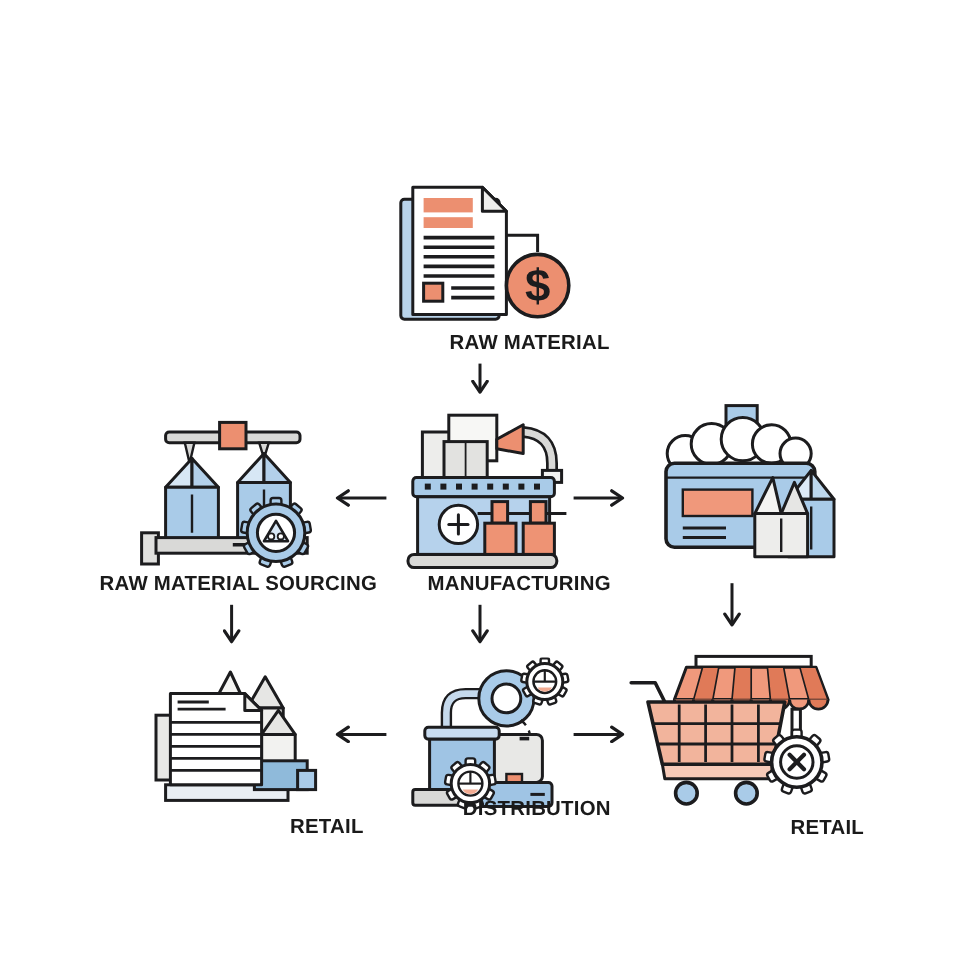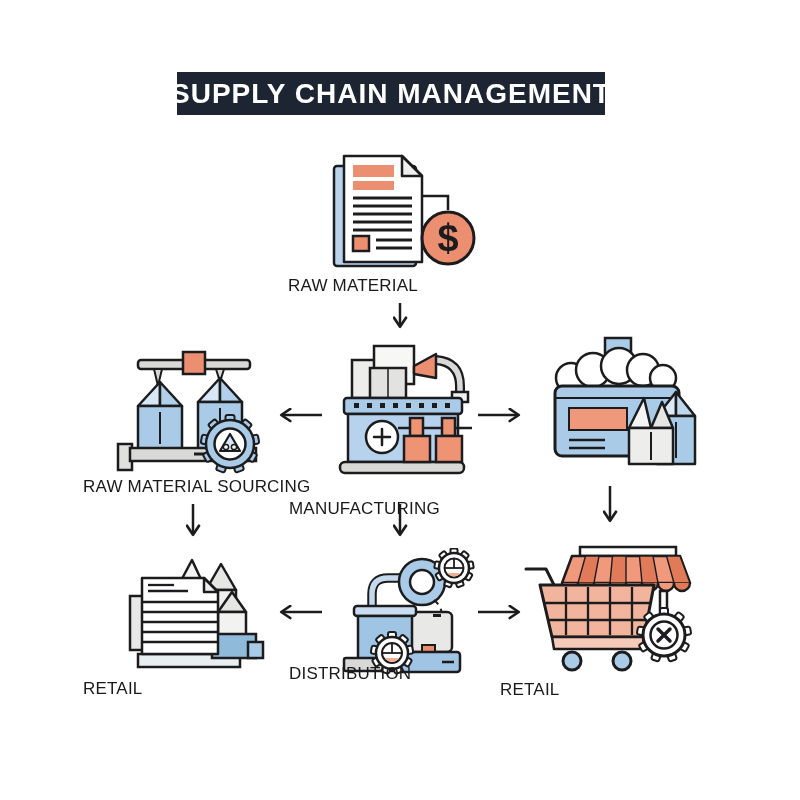--- a/index.html
+++ b/index.html
@@ -2,32 +2,29 @@
 <html><head>
 <meta charset="utf-8">
 <style>
   html,body{margin:0;padding:0;background:#fff;}
   .canvas{position:relative;width:800px;height:800px;background:#fff;overflow:hidden;
           font-family:"Liberation Sans",sans-serif;}
   .title-bar{position:absolute;left:177px;top:72px;width:428px;height:43px;background:#1e2532;
              display:flex;align-items:center;justify-content:center;}
   .title-bar span{color:#fff;font-size:28px;font-weight:700;letter-spacing:1px;white-space:nowrap;}
   .node-icon{position:absolute;}
-  .node-label{position:absolute;width:220px;text-align:left;font-size:17px;font-weight:400;
+  .node-label{position:absolute;width:220px;text-align:right;font-size:17px;font-weight:700;
               letter-spacing:0.2px;color:#1a1a1a;white-space:nowrap;}
   .arrows{position:absolute;left:0;top:0;width:800px;height:800px;pointer-events:none;}
 </style>
 </head>
 <body>
 
 <div class="canvas">
 
-  <div class="title-bar">
-    <span>SUPPLY CHAIN MANAGEMENT</span>
-  </div>
 
   <svg class="arrows" viewBox="0 0 800 800">
     <defs>
       <marker id="ah" viewBox="0 0 10 10" refX="6.5" refY="5" markerWidth="6" markerHeight="6" orient="auto-start-reverse">
         <path d="M1,1 L7,5 L1,9" fill="none" stroke="#1c1c1e" stroke-width="1.8" stroke-linecap="round" stroke-linejoin="round"></path>
       </marker>
     </defs>
     <g stroke="#1c1c1e" stroke-width="2.5">
       <line x1="400" y1="303" x2="400" y2="326" marker-end="url(#ah)"></line>
       <line x1="322" y1="415" x2="282" y2="415" marker-end="url(#ah)"></line>
@@ -136,21 +133,21 @@
       </g>
       <rect x="10" y="118" width="124" height="11" rx="5" fill="#d9d9d7" stroke="#1c1c1e" stroke-width="2.5"></rect>
       <line x1="68" y1="84" x2="142" y2="84" stroke="#1c1c1e" stroke-width="2.5"></line>
       <g fill="#ee9374" stroke="#1c1c1e" stroke-width="2.5">
         <rect x="80" y="74" width="13" height="18"></rect>
         <rect x="112" y="74" width="13" height="18"></rect>
         <rect x="74" y="92" width="26" height="26"></rect>
         <rect x="106" y="92" width="26" height="26"></rect>
       </g>
     </svg>
-    <div class="node-label" style="left:289px;top:499px">MANUFACTURING</div>
+    <div class="node-label" style="left:289px;top:477px">MANUFACTURING</div>
   </div>
 
   <div>
     <svg class="node-icon" style="left:545px;top:336px" width="155" height="130" viewBox="0 0 155 130">
       <rect x="60" y="2" width="26" height="28" fill="#a9cbe8" stroke="#1c1c1e" stroke-width="2.5"></rect>
       <g fill="#fff" stroke="#1c1c1e" stroke-width="2.5">
         <circle cx="26" cy="42" r="15"></circle>
         <circle cx="48" cy="34" r="17"></circle>
         <circle cx="74" cy="30" r="18"></circle>
         <circle cx="98" cy="34" r="16"></circle>

